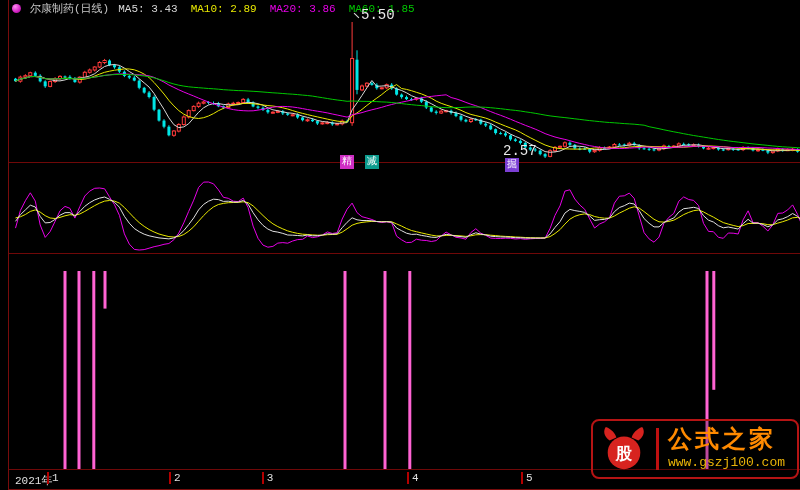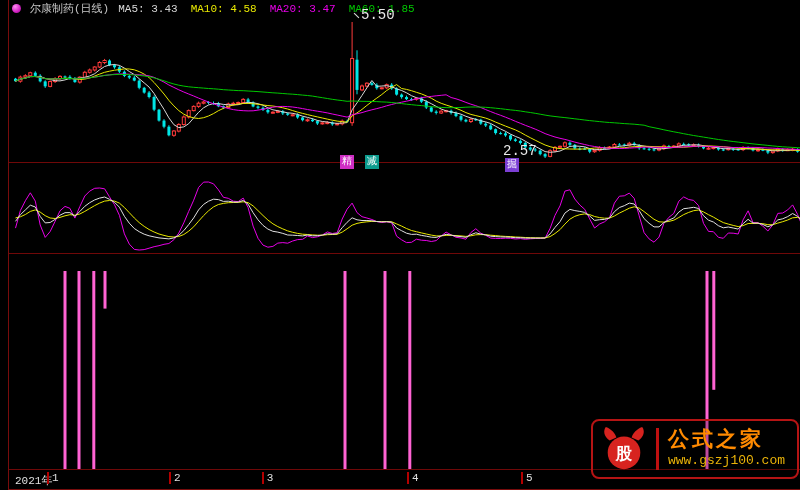--- a/index.html
+++ b/index.html
@@ -21,35 +21,35 @@
   .tick{position:absolute;top:2px;display:flex;align-items:flex-start;gap:3px;}
   .tickmark{width:2px;height:12px;background:#b40000;display:inline-block;}
   .tick b{color:#e0e0e0;font-weight:normal;}
   .mk{position:absolute;width:14px;height:14px;line-height:14px;text-align:center;font-size:10px;color:#fff;z-index:6;}
   .anno{position:absolute;color:#e8e8e8;font-size:14px;z-index:6;}
   .slash{display:inline-block;width:7px;height:1px;background:#dcdcdc;transform:rotate(45deg);margin-right:1px;vertical-align:middle;}
   .logo{position:absolute;right:8px;bottom:10px;display:flex;align-items:center;gap:9px;
     border:2px solid #b51414;border-radius:8px;padding:5px 12px 5px 8px;background:rgba(0,0,0,.25);z-index:10;}
   .bull{width:46px;height:46px;}
   .logo-div{width:3px;height:42px;background:#c01010;}
-  .brand{font-size:21px;font-weight:bold;color:#ff8a00;letter-spacing:3px;line-height:1.05;}
+  .brand{font-size:24px;font-weight:bold;color:#ff8a00;letter-spacing:3px;line-height:1.05;}
   .url{font-size:13px;color:#eab308;margin-top:1px;}
 </style>
 </head>
 <body>
 
 <div class="screen" id="screen">
 
   <div class="hdr" style="top:1px;">
     <span class="picon"></span>
     <span class="title">尔康制药(日线)</span>
     <span class="vals">
         <span style="color: rgb(216, 216, 216);">MA5: 3.43</span>
-        <span style="color: rgb(232, 232, 0);">MA10: 4.58</span>
-        <span style="color: rgb(232, 0, 232);">MA20: 3.47</span>
+        <span style="color: rgb(232, 232, 0);">MA10: 2.89</span>
+        <span style="color: rgb(232, 0, 232);">MA20: 3.86</span>
         <span style="color: rgb(0, 200, 0);">MA60: 1.85</span>
       </span>
   </div>
 
   <svg id="chart1" class="chart" style="top:16px;" width="800" height="146">
       <line x1="6.5" y1="61.9" x2="6.5" y2="65.9" stroke="#00e6e6" stroke-width="1"></line>
       <rect x="5.0" y="62.7" width="3" height="2.5" fill="#00e6e6"></rect>
       <line x1="11.4" y1="59.6" x2="11.4" y2="66.7" stroke="#ff3b3b" stroke-width="1"></line>
       <rect x="9.9" y="61.1" width="3" height="4.1" fill="#000" stroke="#ff3b3b" stroke-width="1"></rect>
       <line x1="16.4" y1="58.2" x2="16.4" y2="62.2" stroke="#ff3b3b" stroke-width="1"></line>

